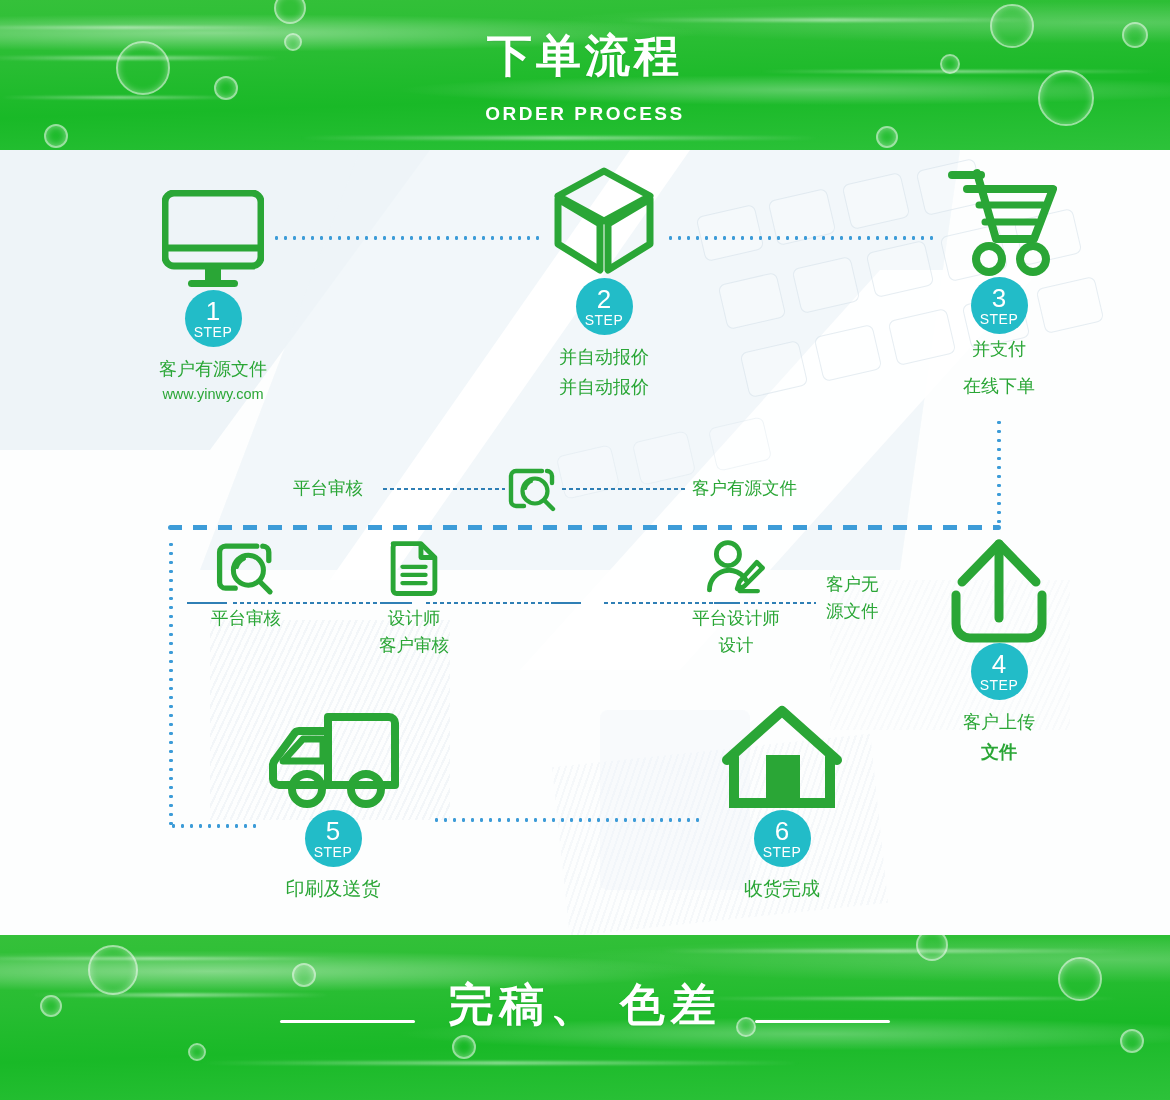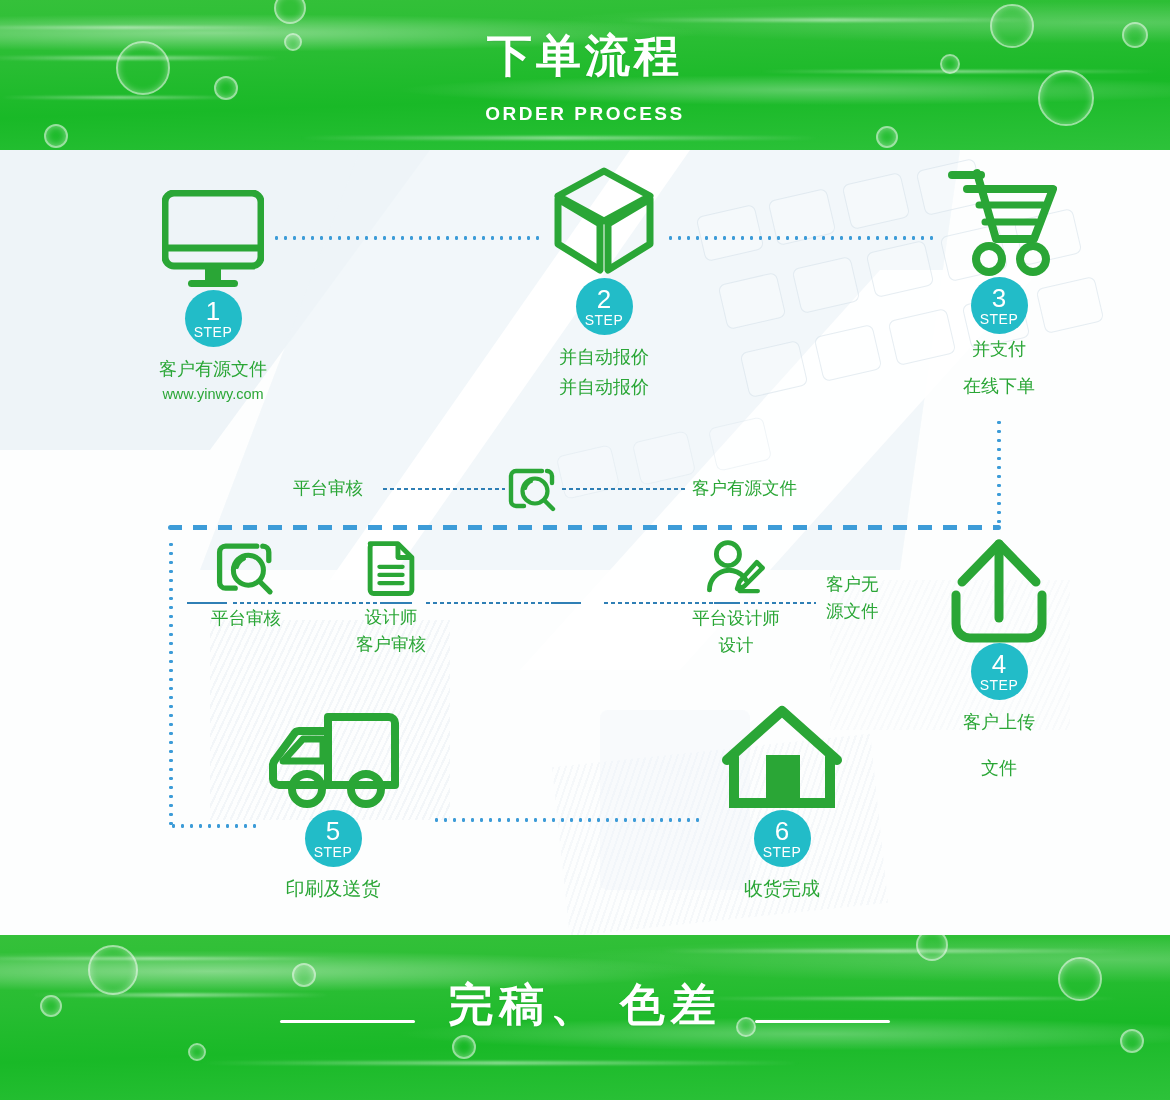--- a/index.html
+++ b/index.html
@@ -213,21 +213,21 @@
           <path d="M34 4 H8 a5 5 0 0 0 -5 5 V34 a5 5 0 0 0 5 5 H16" fill="none" stroke="#2aa636" stroke-width="4.4" stroke-linecap="round"></path>
           <path d="M39 4 a5 5 0 0 1 5 5 V16" fill="none" stroke="#2aa636" stroke-width="4.4" stroke-linecap="round"></path>
           <circle cx="27" cy="24" r="12.5" fill="none" stroke="#2aa636" stroke-width="4.2"></circle>
           <path d="M23.5 14.5 a11 11 0 0 0 -6 7" fill="none" stroke="#2aa636" stroke-width="3" stroke-linecap="round"></path>
           <line x1="36" y1="33" x2="45" y2="42" stroke="#2aa636" stroke-width="4.4" stroke-linecap="round"></line>
         </svg>
       </div>
       <div class="mid-cap" style="position:relative;left:0;top:8px;width:120px;">平台审核</div>
     </div>
 
-    <div class="step" style="left:331px;top:385px;width:120px;font-family:Liberation Mono, monospace;">
+    <div class="step" style="left:354px;top:385px;width:120px;">
       <div class="icon-wrap" style="height:62px;">
         <svg width="54" height="58" viewBox="0 0 46 50">
           <path d="M5 4 H29 L41 16 V44 a3 3 0 0 1 -3 3 H8 a3 3 0 0 1 -3 -3 V7 a3 3 0 0 1 3 -3 Z" fill="none" stroke="#2aa636" stroke-width="4.2" stroke-linejoin="round"></path>
           <path d="M29 4 V16 H41" fill="none" stroke="#2aa636" stroke-width="4.2" stroke-linejoin="round"></path>
           <line x1="13" y1="24" x2="33" y2="24" stroke="#2aa636" stroke-width="3.6" stroke-linecap="round"></line>
           <line x1="13" y1="31" x2="33" y2="31" stroke="#2aa636" stroke-width="3.6" stroke-linecap="round"></line>
           <line x1="13" y1="38" x2="33" y2="38" stroke="#2aa636" stroke-width="3.6" stroke-linecap="round"></line>
         </svg>
       </div>
       <div class="mid-cap" style="position:relative;left:0;top:8px;width:120px;">设计师</div>
@@ -266,21 +266,21 @@
           <path d="M53 6 L53 80" stroke="#2aa636" stroke-width="9" stroke-linecap="round"></path>
           <path d="M16 44 L53 6 L90 44" fill="none" stroke="#2aa636" stroke-width="9" stroke-linecap="round" stroke-linejoin="round"></path>
           <path d="M10 57 V86 a14 14 0 0 0 14 14 H82 a14 14 0 0 0 14 -14 V57" fill="none" stroke="#2aa636" stroke-width="9" stroke-linecap="round"></path>
         </svg>
       </div>
       <div class="badge">
         <span class="num">4</span>
         <span class="stp">STEP</span>
       </div>
       <div class="cap">客户上传</div>
-      <div class="cap" style="margin-top:16px;">文件</div>
+      <div class="cap" style="margin-top:0;font-weight:bold;">文件</div>
     </div>
 
     <div class="dot-h" style="left:432px;top:668px;width:267px;"></div>
 
     <div class="step" style="left:233px;top:545px;width:200px;">
       <div class="icon-wrap" style="height:115px;">
         <svg width="136" height="105" viewBox="0 0 136 105">
           <path d="M63 12 H124 a6 6 0 0 1 6 6 V80 H63 Z" fill="none" stroke="#2aa636" stroke-width="8" stroke-linejoin="round"></path>
           <path d="M63 26 H34 a6 6 0 0 0 -5 3 L10 55 a8 8 0 0 0 -2 5 V74 a6 6 0 0 0 6 6 H63" fill="none" stroke="#2aa636" stroke-width="8" stroke-linejoin="round"></path>
           <path d="M38 34 H58 V56 H18 Z" fill="none" stroke="#2aa636" stroke-width="7" stroke-linejoin="round"></path>

